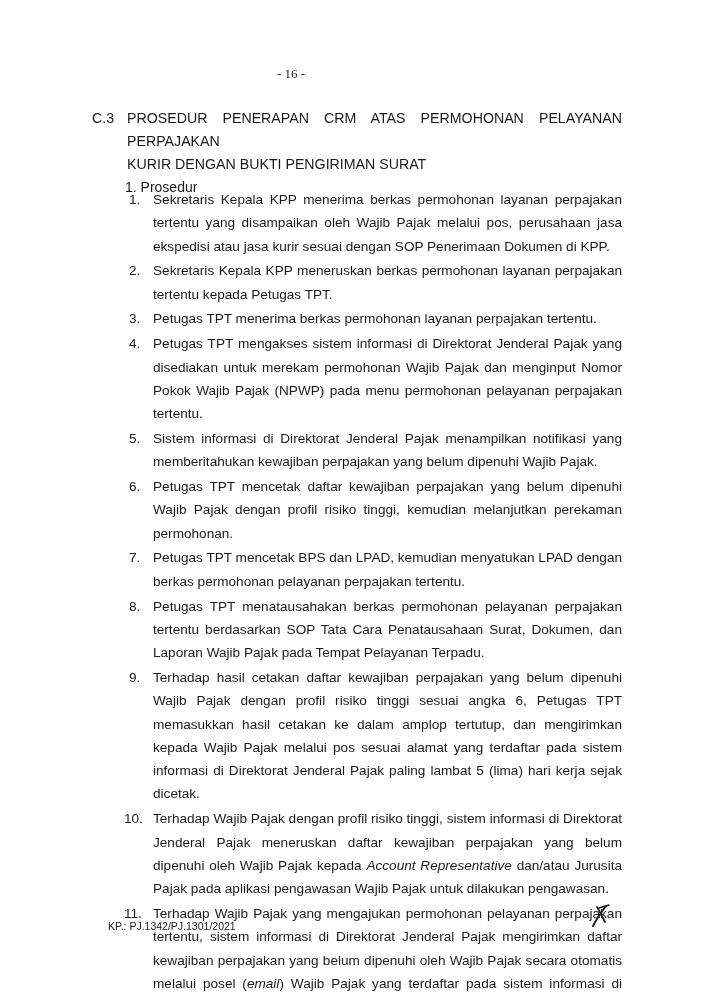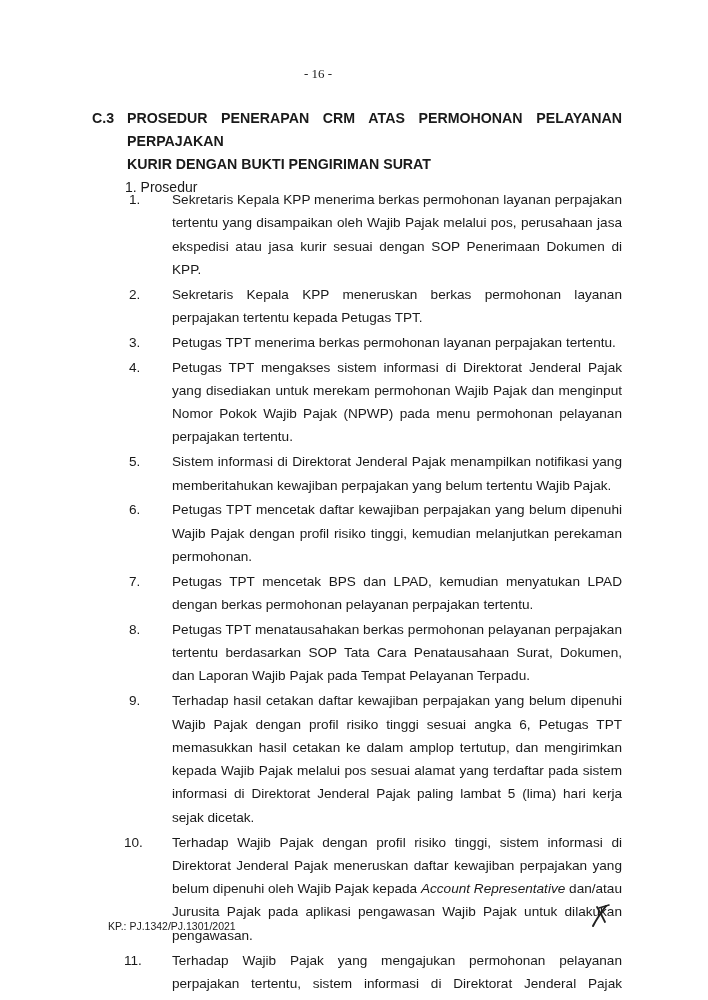--- a/index.html
+++ b/index.html
@@ -1,31 +1,31 @@
 <!DOCTYPE html>
 <html><head>
 <meta charset="utf-8">
 <style>
   html, body { margin:0; padding:0; background:#ffffff; }
   body { width:708px; height:1000px; position:relative; overflow:hidden;
          font-family:"Liberation Sans", "DejaVu Sans", sans-serif; color:#1a1a1a; }
   .page-num { position:absolute; top:66px; left:0; width:582px; text-align:center;
-              font-family:"Liberation Serif", "DejaVu Serif", serif; font-size:13px;padding-left:27px; }
-  .heading { position:absolute; left:92px; top:107px; width:530px; font-weight:bold;
+              font-family:"Liberation Serif", "DejaVu Serif", serif; font-size:13px; }
+  .heading { position:absolute; left:92px; top:107px; width:530px; font-weight:normal;
              font-size:14.2px; line-height:23px; }
   .heading .code { position:absolute; left:0; top:0; }
   .heading .text { margin-left:35px; text-align:justify; text-align-last:left; }
   .heading .text .ln { display:block; text-align:justify; text-align-last:justify; }
   .heading .text .ln.last { text-align-last:left; }
   .subhead { position:absolute; left:117px; top:176px; font-size:14px; line-height:23px;margin-left:8px; }
   .list { position:absolute; left:117px; top:191px; width:505px; margin:0; padding:0; list-style:none; font-size:13.6px; line-height:23.3px; }
   .item { position:relative; padding-left:36px; margin:0 0 1.5px 0; }
   .item .num { position:absolute; left:12px; top:0; }
   .item .num.two { left:7px; }
-  .item .body { text-align:justify;margin-left:19px; }
+  .item .body { text-align:justify; }
   .item .body i { }
   .footer { position:absolute; left:88px; top:920px; font-size:10.5px;padding-left:20px; }
   .initial { position:absolute; left:590px; top:902px; width:24px; height:26px; }
 </style>
 </head>
 <body>
 
 <div class="page-num">- 16 -</div>
 
 <div class="heading">
@@ -50,21 +50,21 @@
   <li class="item">
     <span class="num">3.</span>
     <div class="body">Petugas TPT menerima berkas permohonan layanan perpajakan tertentu.</div>
   </li>
   <li class="item">
     <span class="num">4.</span>
     <div class="body">Petugas TPT mengakses sistem informasi di Direktorat Jenderal Pajak yang disediakan untuk merekam permohonan Wajib Pajak dan menginput Nomor Pokok Wajib Pajak (NPWP) pada menu permohonan pelayanan perpajakan tertentu.</div>
   </li>
   <li class="item">
     <span class="num">5.</span>
-    <div class="body">Sistem informasi di Direktorat Jenderal Pajak menampilkan notifikasi yang memberitahukan kewajiban perpajakan yang belum tertentu Wajib Pajak.</div>
+    <div class="body">Sistem informasi di Direktorat Jenderal Pajak menampilkan notifikasi yang memberitahukan kewajiban perpajakan yang belum dipenuhi Wajib Pajak.</div>
   </li>
   <li class="item">
     <span class="num">6.</span>
     <div class="body">Petugas TPT mencetak daftar kewajiban perpajakan yang belum dipenuhi Wajib Pajak dengan profil risiko tinggi, kemudian melanjutkan perekaman permohonan.</div>
   </li>
   <li class="item">
     <span class="num">7.</span>
     <div class="body">Petugas TPT mencetak BPS dan LPAD, kemudian menyatukan LPAD dengan berkas permohonan pelayanan perpajakan tertentu.</div>
   </li>
   <li class="item">

